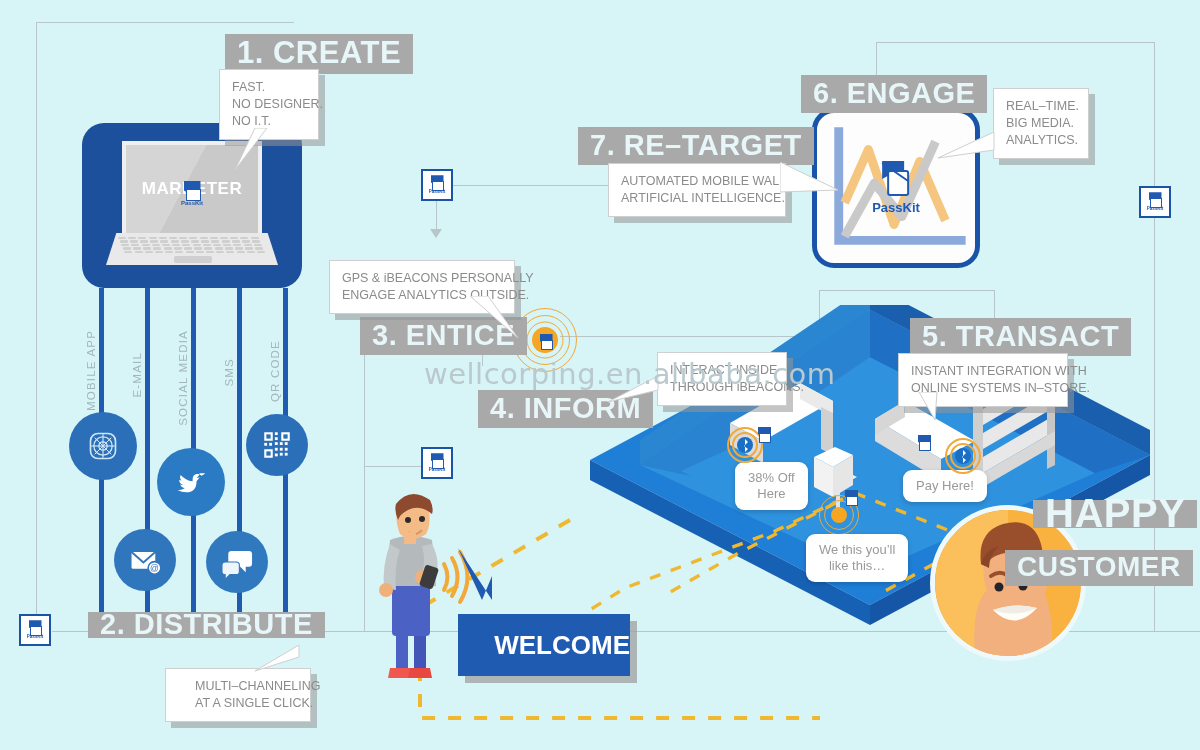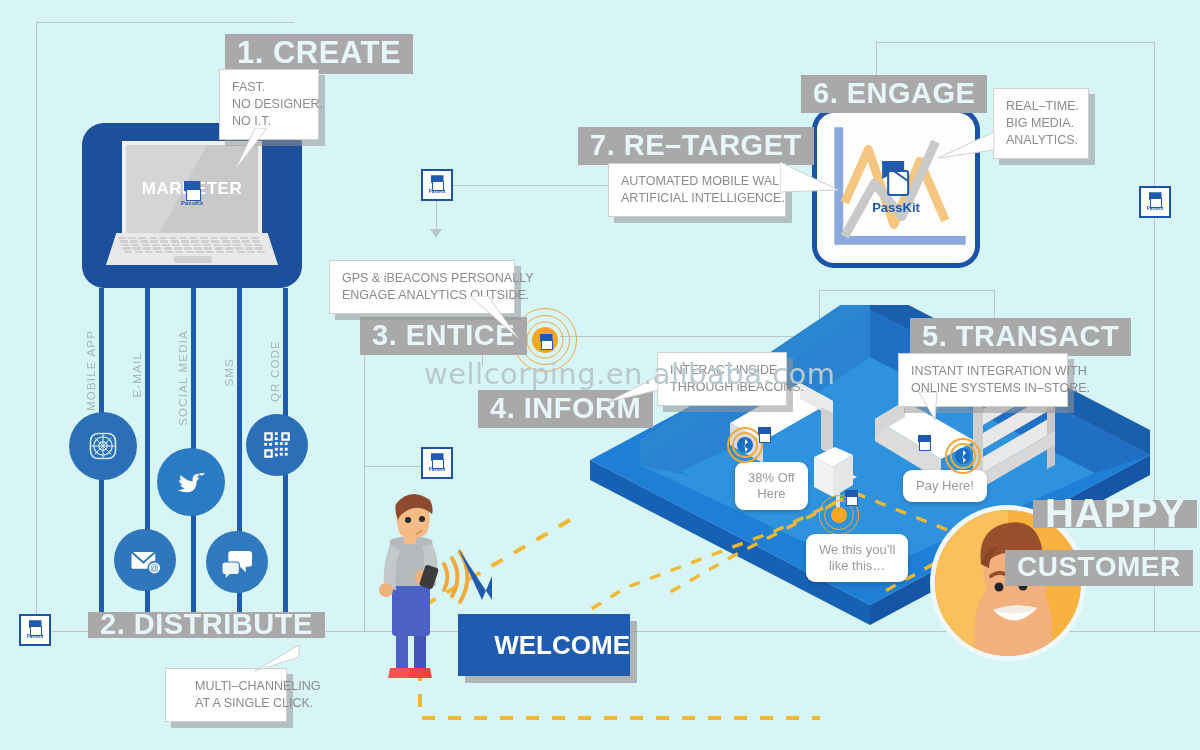--- a/index.html
+++ b/index.html
@@ -348,21 +348,21 @@
           <g fill="#2a6fb8">
             <rect x="9" y="9" width="6" height="6"></rect>
             <rect x="33" y="9" width="6" height="6"></rect>
             <rect x="9" y="33" width="6" height="6"></rect>
           </g>
         </svg>
       </div>
     </div>
 
   <div class="chip" style="left:88px; top:612px; height:26px; font-size:29px;">2. DISTRIBUTE</div>
-  <div class="callout" style="left:165px; top:668px; width:122px;padding-left:29px;">
+  <div class="callout" style="left:165px; top:668px; width:146px;padding-left:29px;">
     <span class="ln">MULTI–CHANNELING</span>
     <span class="ln">AT A SINGLE CLICK.</span>
   </div>
   <svg class="abs" style="left:255px;top:645px;width:60px;height:34px;z-index:46;">
     <polygon points="44,0 44,12 0,26" fill="#ffffff" stroke="#cfcfcf" stroke-width="1"></polygon>
   </svg>
 
   <div class="callout" style="left:329px; top:260px; width:186px;">
     <span class="ln">GPS &amp; iBEACONS PERSONALLY</span>
     <span class="ln">ENGAGE ANALYTICS OUTSIDE.</span>

